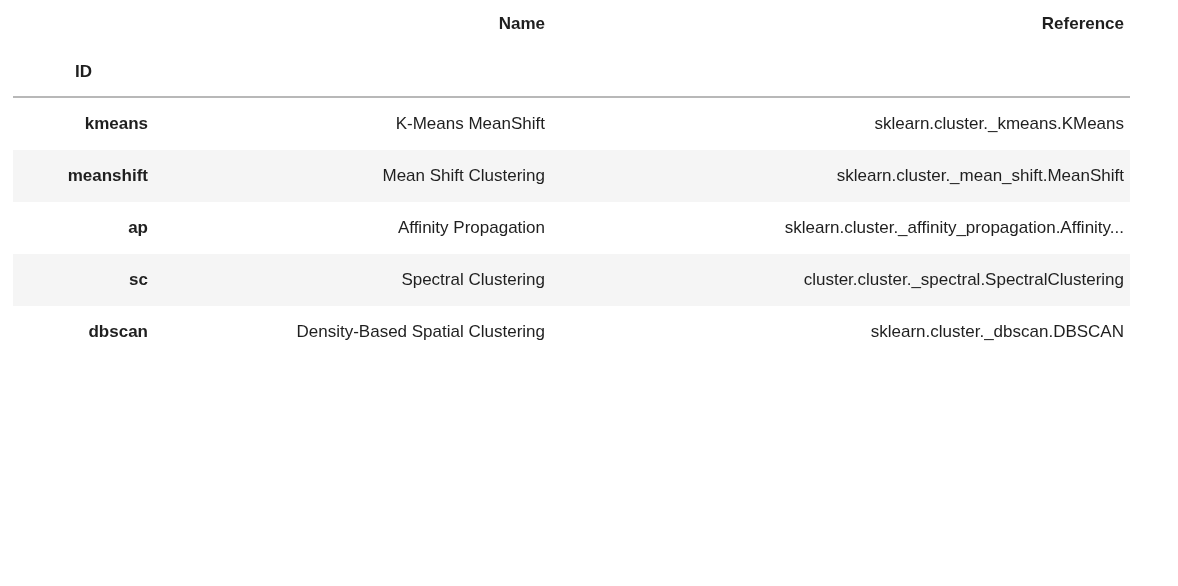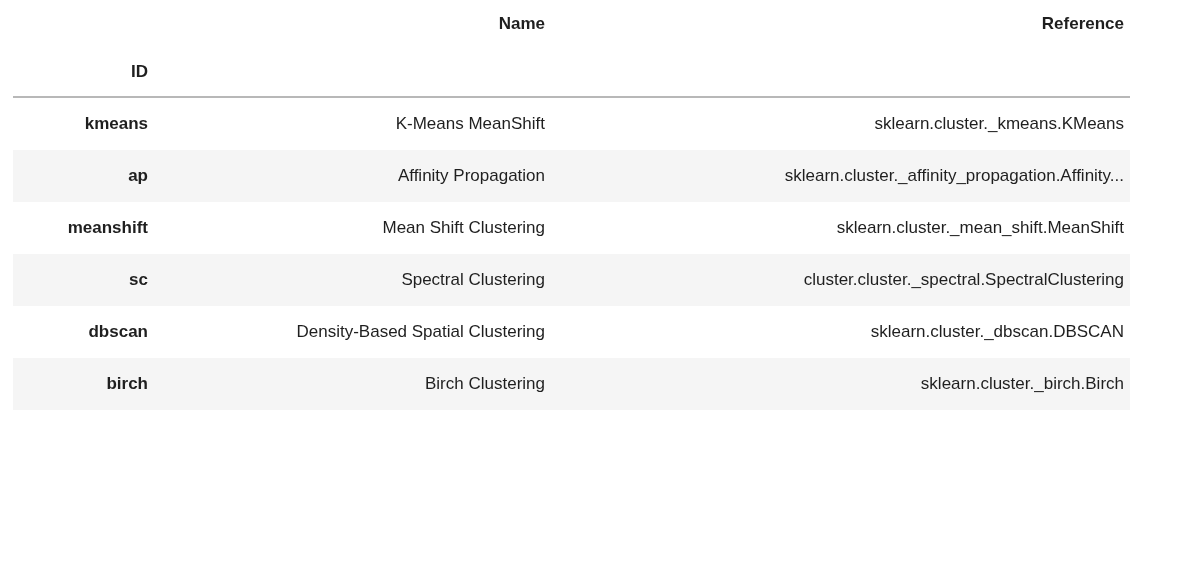--- a/index.html
+++ b/index.html
@@ -27,21 +27,21 @@
   col.col-ref { width: 579px; }
   thead th {
     height: 48px;
     padding: 0 6px;
     font-weight: 700;
     text-align: right;
     vertical-align: middle;
     background: var(--background, #ffffff);
   }
   thead tr.index-name-row th {
-    text-align: right;
+    text-align: center;
   }
   thead { border-bottom: 2px solid var(--header-border, #b8b8b8); }
   tbody td, tbody th {
     height: 52px;
     padding: 0 6px;
     text-align: right;
     vertical-align: middle;
     font-weight: 400;
     white-space: nowrap;
     overflow: hidden;
@@ -79,46 +79,41 @@
       </tr>
     </thead>
     <tbody>
   <tr>
     <th class="row-id">kmeans</th>
     <td>K-Means MeanShift</td>
     <td>sklearn.cluster._kmeans.KMeans</td>
   </tr>
 
   <tr>
+    <th class="row-id">meanshift</th>
+    <td>Mean Shift Clustering</td>
+    <td>sklearn.cluster._mean_shift.MeanShift</td>
+  </tr>
+
+  <tr>
     <th class="row-id">ap</th>
     <td>Affinity Propagation</td>
     <td>sklearn.cluster._affinity_propagation.Affinity...</td>
-  </tr>
-
-  <tr>
-    <th class="row-id">meanshift</th>
-    <td>Mean Shift Clustering</td>
-    <td>sklearn.cluster._mean_shift.MeanShift</td>
   </tr>
 
   <tr>
     <th class="row-id">sc</th>
     <td>Spectral Clustering</td>
     <td>cluster.cluster._spectral.SpectralClustering</td>
   </tr>
 
 
   <tr>
     <th class="row-id">dbscan</th>
     <td>Density-Based Spatial Clustering</td>
     <td>sklearn.cluster._dbscan.DBSCAN</td>
   </tr>
 
 
-  <tr>
-    <th class="row-id">birch</th>
-    <td>Birch Clustering</td>
-    <td>sklearn.cluster._birch.Birch</td>
-  </tr>
 
 </tbody>
   </table>
 </div>
 
 </body></html>

